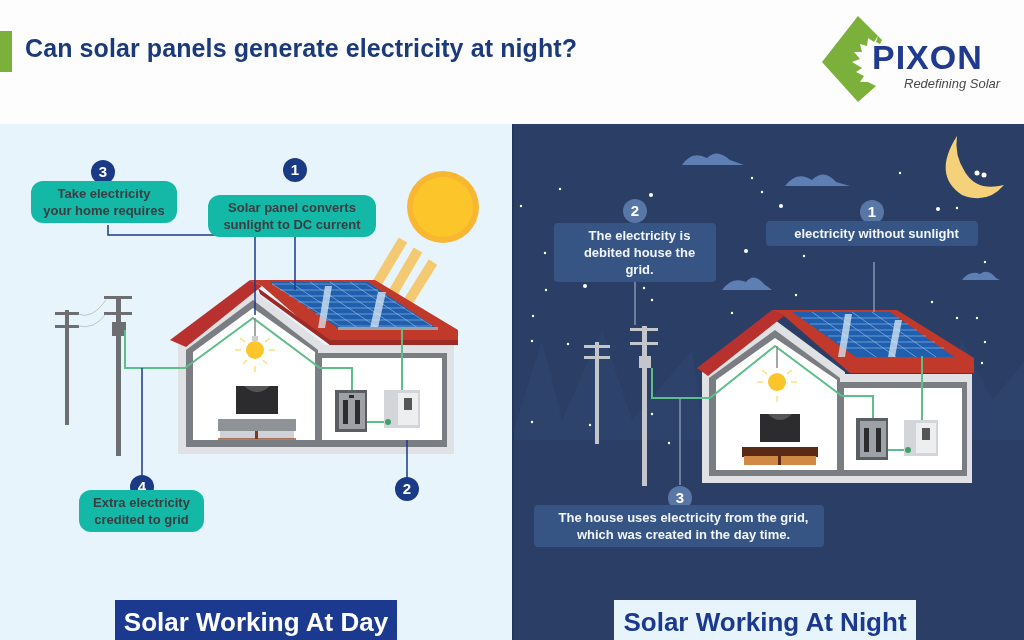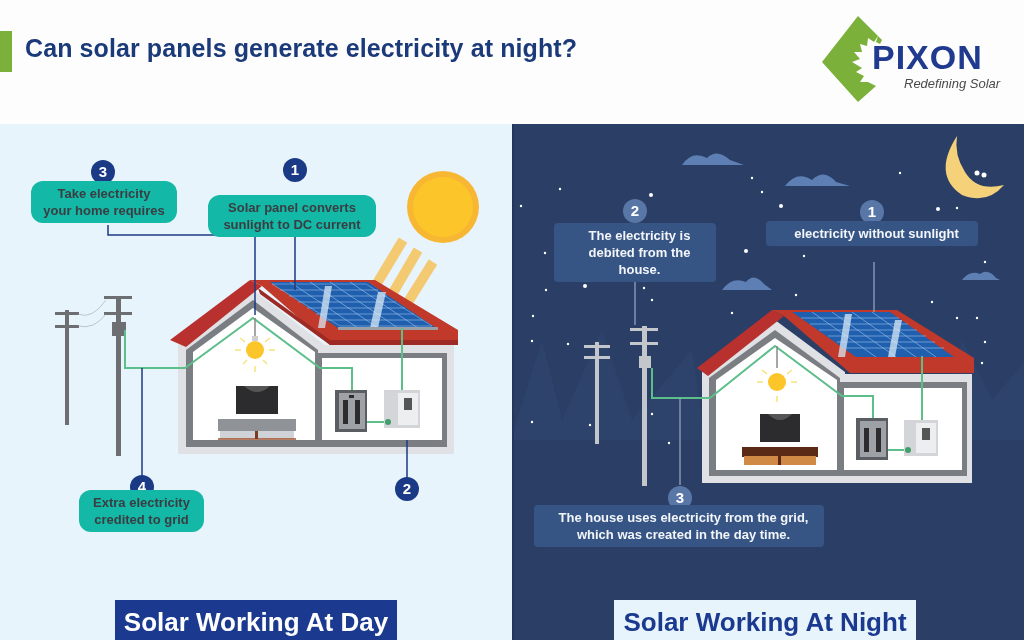--- a/index.html
+++ b/index.html
@@ -320,21 +320,21 @@
         <rect x="902" y="420" width="34" height="36" fill="#d3d5d8"></rect>
         <rect x="914" y="423" width="20" height="30" fill="#eceef0"></rect>
         <rect x="920" y="428" width="8" height="12" fill="#555"></rect>
         <circle cx="906" cy="450" r="3" fill="#3f9e6a"></circle>
       </g>
     </svg>
 
     <div class="num" style="left:109px; top:75px;">2</div>
     <div class="callout" style="left:40px; top:99px; width:162px;">
       <div>The electricity is</div>
-      <div>debited from the house.</div>
+      <div>debited house the grid.</div>
     </div>
 
     <div class="num" style="left:346px; top:76px;">1</div>
     <div class="callout" style="left:252px; top:97px; width:212px;">
       <div>electricity without sunlight</div>
     </div>
 
     <div class="num" style="left:154px; top:362px;">3</div>
     <div class="callout" style="left:20px; top:381px; width:290px;">
       <div>The house uses electricity from the grid,</div>

